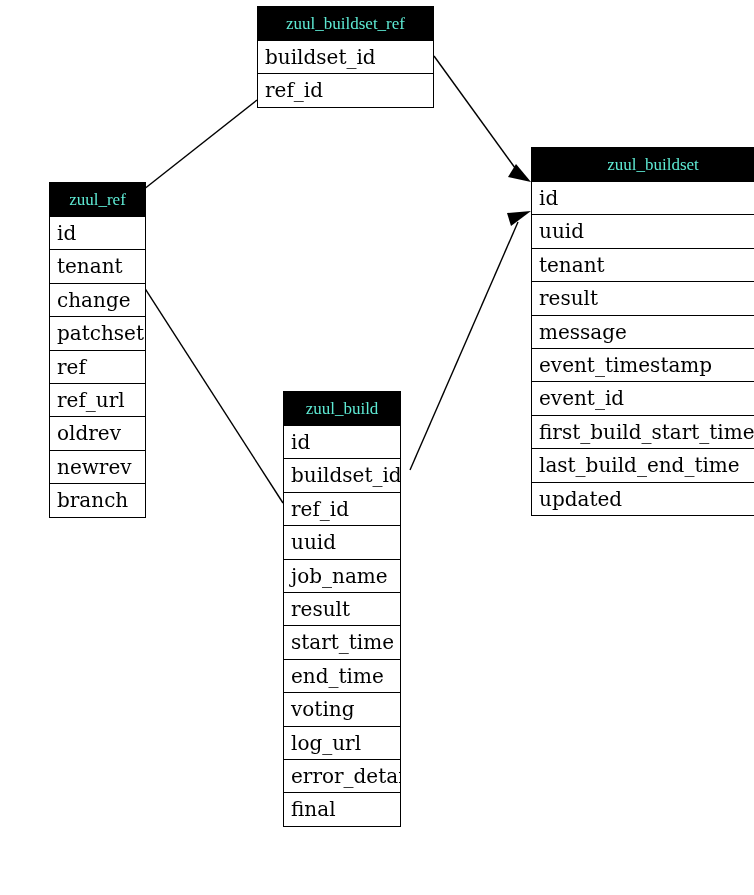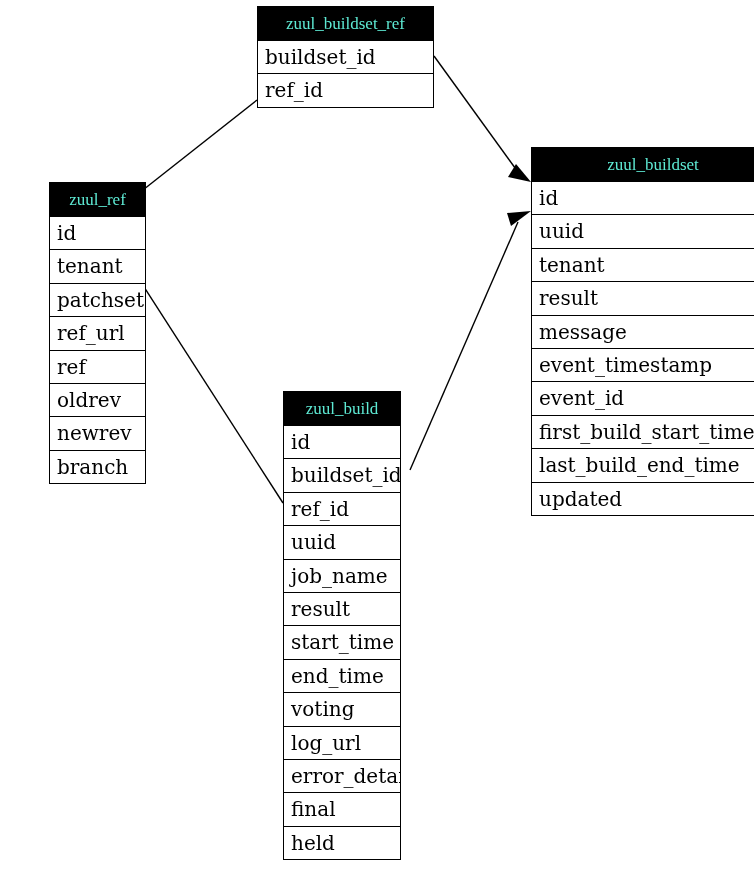--- a/index.html
+++ b/index.html
@@ -106,23 +106,24 @@
       <div class="field-row">buildset_id</div>
       <div class="field-row">ref_id</div>
     </div>
   </div>
 
   <div class="entity" id="ent-zuul_ref">
     <div class="entity-title">zuul_ref</div>
     <div class="entity-fields">
       <div class="field-row">id</div>
       <div class="field-row">tenant</div>
+      <div class="field-row">change</div>
       <div class="field-row">patchset</div>
+      <div class="field-row">ref</div>
       <div class="field-row">ref_url</div>
-      <div class="field-row">ref</div>
       <div class="field-row">oldrev</div>
       <div class="field-row">newrev</div>
       <div class="field-row">branch</div>
     </div>
   </div>
 
   <div class="entity" id="ent-zuul_buildset">
     <div class="entity-title">zuul_buildset</div>
     <div class="entity-fields">
       <div class="field-row">id</div>
@@ -146,17 +147,16 @@
       <div class="field-row">ref_id</div>
       <div class="field-row">uuid</div>
       <div class="field-row">job_name</div>
       <div class="field-row">result</div>
       <div class="field-row">start_time</div>
       <div class="field-row">end_time</div>
       <div class="field-row">voting</div>
       <div class="field-row">log_url</div>
       <div class="field-row">error_detail</div>
       <div class="field-row">final</div>
-      <div class="field-row">held</div>
     </div>
   </div>
 
 </div>
 
 </body></html>

